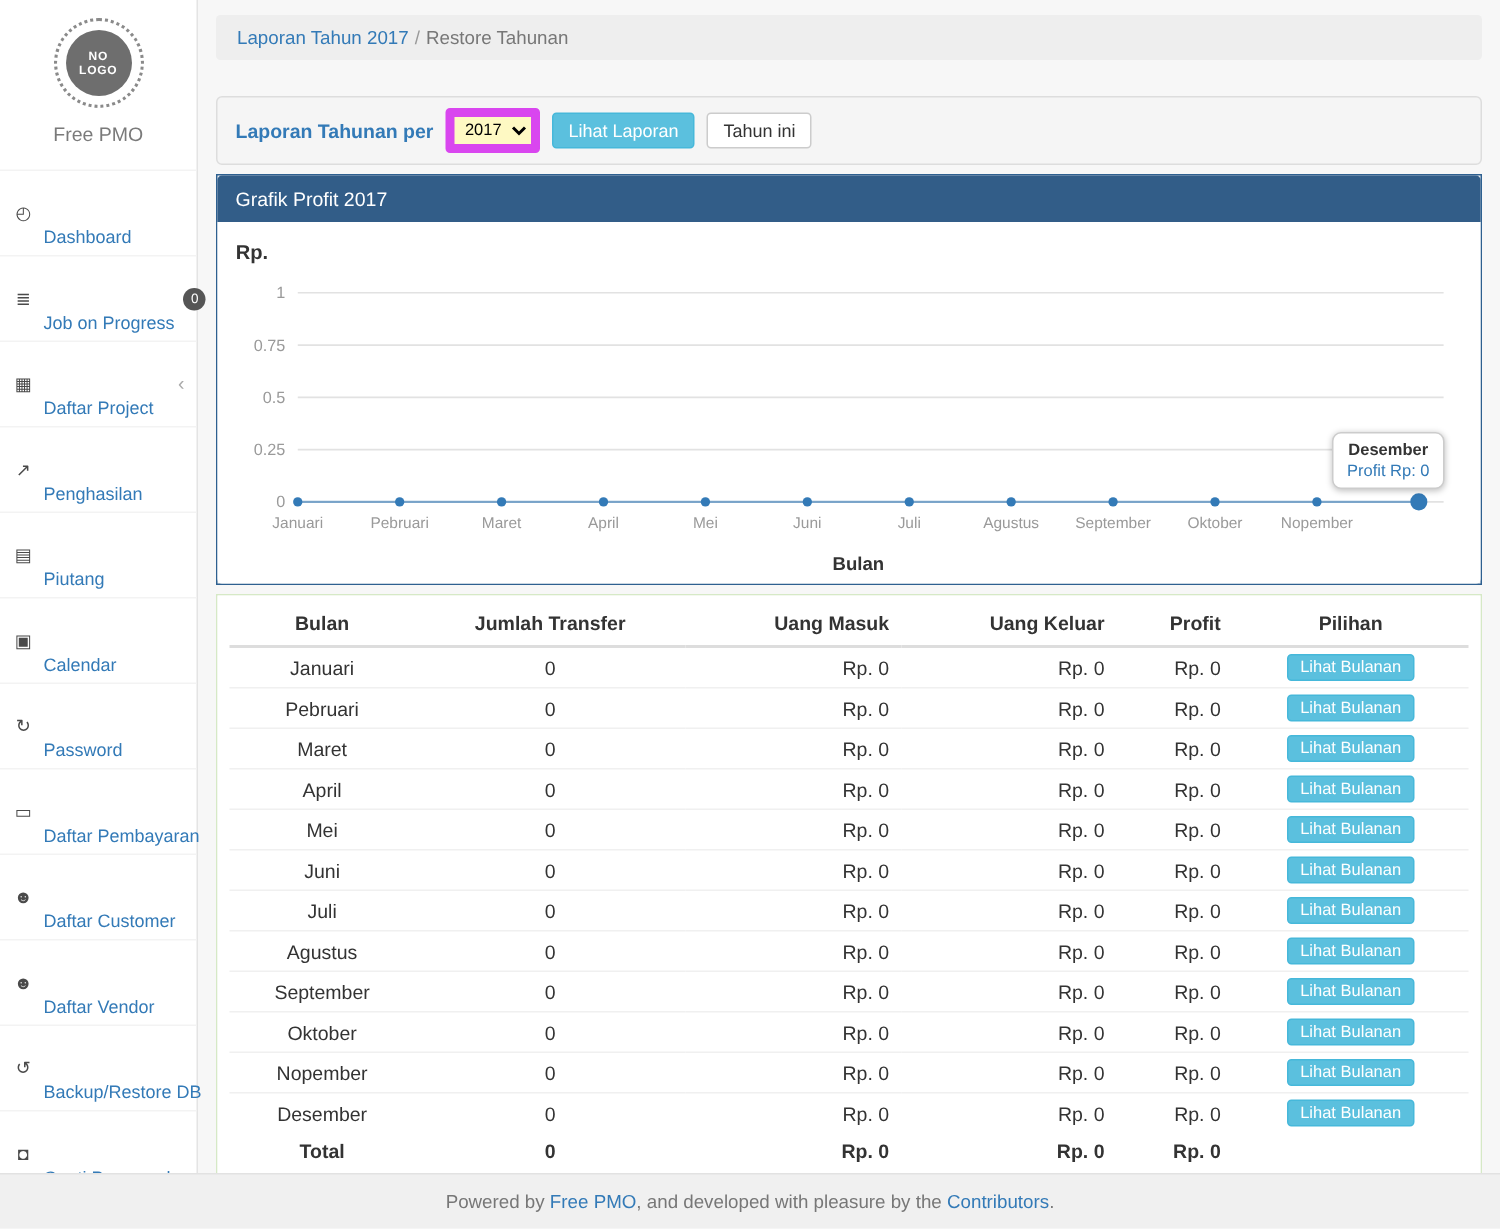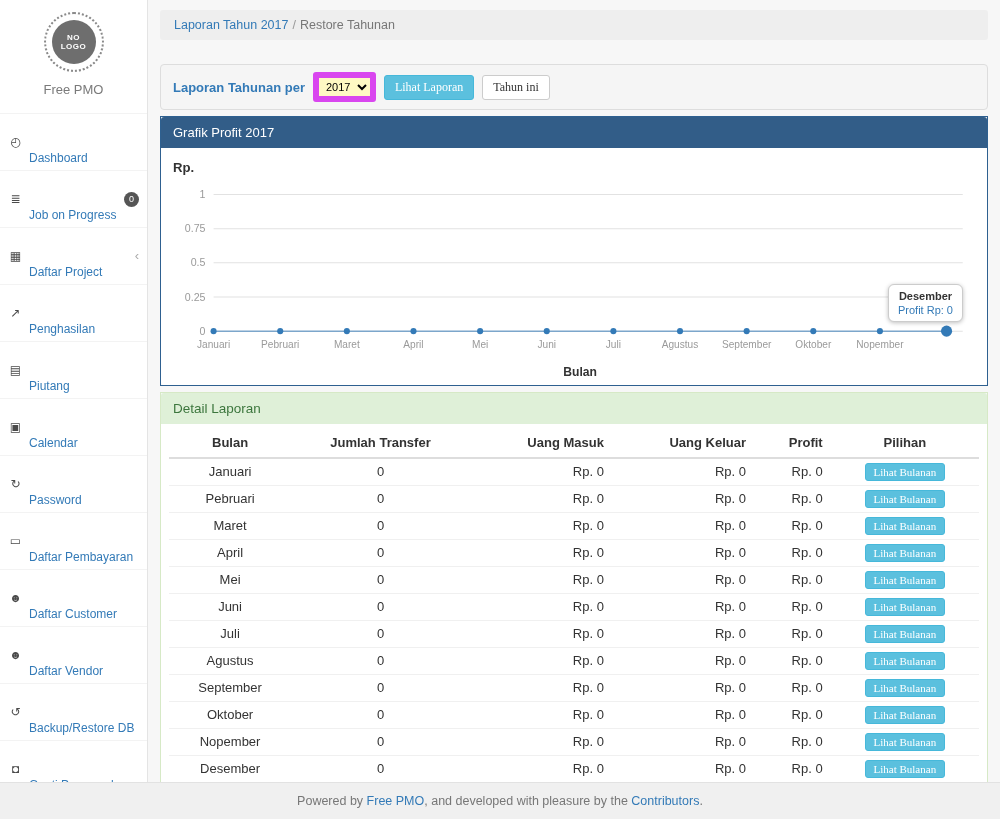--- a/index.html
+++ b/index.html
@@ -5,21 +5,21 @@
   * { box-sizing: border-box; margin: 0; padding: 0; }
   html,body { width: 1000px; height: 819px; }
   body {
     font-family: "Liberation Sans", "DejaVu Sans", sans-serif;
     background: #f7f7f7; color: #333; overflow: hidden;
   }
   .page { display: flex; flex-direction: column; height: 100%; }
   .content-row { display: flex; flex: 1; overflow: hidden; }
 
   
-  .sidebar { width: 148px; background: #fff; border-right: 1px solid #e4e4e4; flex: none; }
+  .sidebar { width: 132px; background: #fff; border-right: 1px solid #e4e4e4; flex: none; }
   .logo-block { padding: 12px 8px 10px; text-align: center; }
   .logo-circle {
     width: 60px; height: 60px; margin: 0 auto; border-radius: 50%;
     border: 2px dotted #8a8a8a; display: flex; align-items: center; justify-content: center;
   }
   .logo-inner {
     width: 44px; height: 44px; border-radius: 50%; background: #6e6e6e; color: #fff;
     font-size: 8px; font-weight: bold; letter-spacing: .5px;
     display: flex; flex-direction: column; align-items: center; justify-content: center;
   }
@@ -45,21 +45,21 @@
   .breadcrumb a { color: #337ab7; text-decoration: none; cursor: pointer; }
   .breadcrumb .sep { color: #999; margin: 0 4px; }
   .breadcrumb .current { color: #777; }
 
   .filter-bar {
     margin-top: 24px; background: #f5f5f5; border: 1px solid #ddd; border-radius: 4px;
     padding: 7px 12px; display: flex; align-items: center; gap: 8px;
   }
   .filter-label { color: #337ab7; font-weight: bold; font-size: 13px; }
   select.year { font-size: 11px; padding: 2px 3px; border: 6px solid #d946ef; border-radius: 3px; background: #fef9c3; }
-  .btn { font-size: 12px; padding: 4px 10px; border-radius: 3px; cursor: pointer; border: 1px solid transparent; font-family: Liberation Serif, serif; }
+  .btn { font-size: 12px; padding: 4px 10px; border-radius: 3px; cursor: pointer; border: 1px solid transparent; font-family: Liberation Sans, sans-serif; }
   .btn-info { background: #5bc0de; border-color: #46b8da; color: #fff; }
   .btn-default { background: #fff; border-color: #ccc; color: #333; }
   .btn-xs { font-size: 11px; padding: 2px 8px; }
 
   .panel { margin-top: 6px; border-radius: 0; }
   .panel-primary { border: 1px solid #2e6090; }
   .panel-heading { padding: 8px 12px; border-radius: 3px 3px 0 0; }
   .panel-primary .panel-heading { background: #325d88; color: #fff; font-size: 13px; }
   .panel-body { background: #fff; border-radius: 0 0 3px 3px; }
   .chart-body { padding: 8px 6px 4px; position: relative; }
@@ -222,21 +222,20 @@
               <text x="408" y="217" font-size="12" font-weight="bold" fill="#333" text-anchor="middle">Bulan</text>
             </svg>
           <div class="tooltip-box">
             <div class="tooltip-title">Desember</div>
             <div class="tooltip-text">Profit Rp: 0</div>
           </div>
         </div>
       </div>
 
       <div class="panel panel-success">
-        <div class="panel-heading">Detail Laporan</div>
         <div class="panel-body table-body">
           <table>
             <thead>
               <tr>
                 <th class="c-center">Bulan</th>
                 <th class="c-center">Jumlah Transfer</th>
                 <th class="c-right">Uang Masuk</th>
                 <th class="c-right">Uang Keluar</th>
                 <th class="c-right">Profit</th>
                 <th class="c-center">Pilihan</th>

